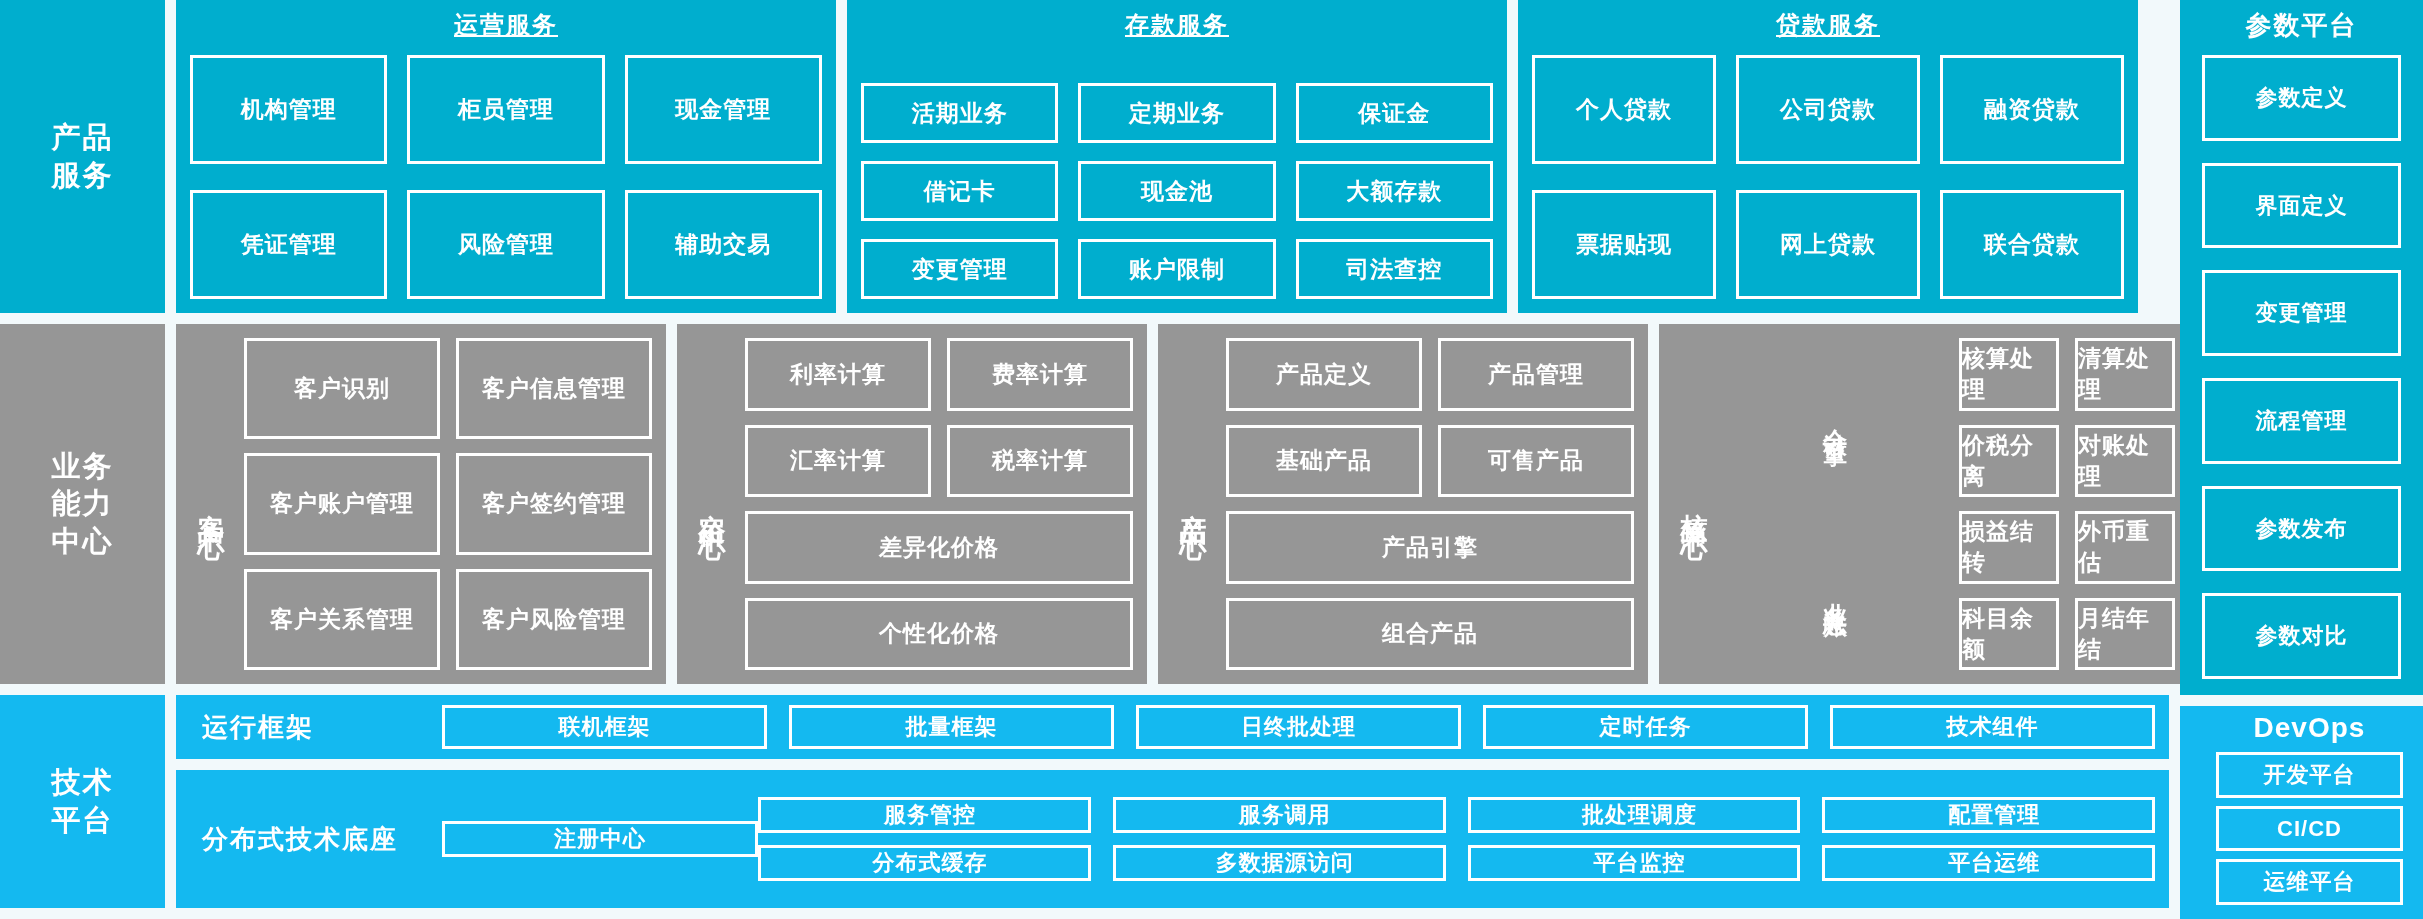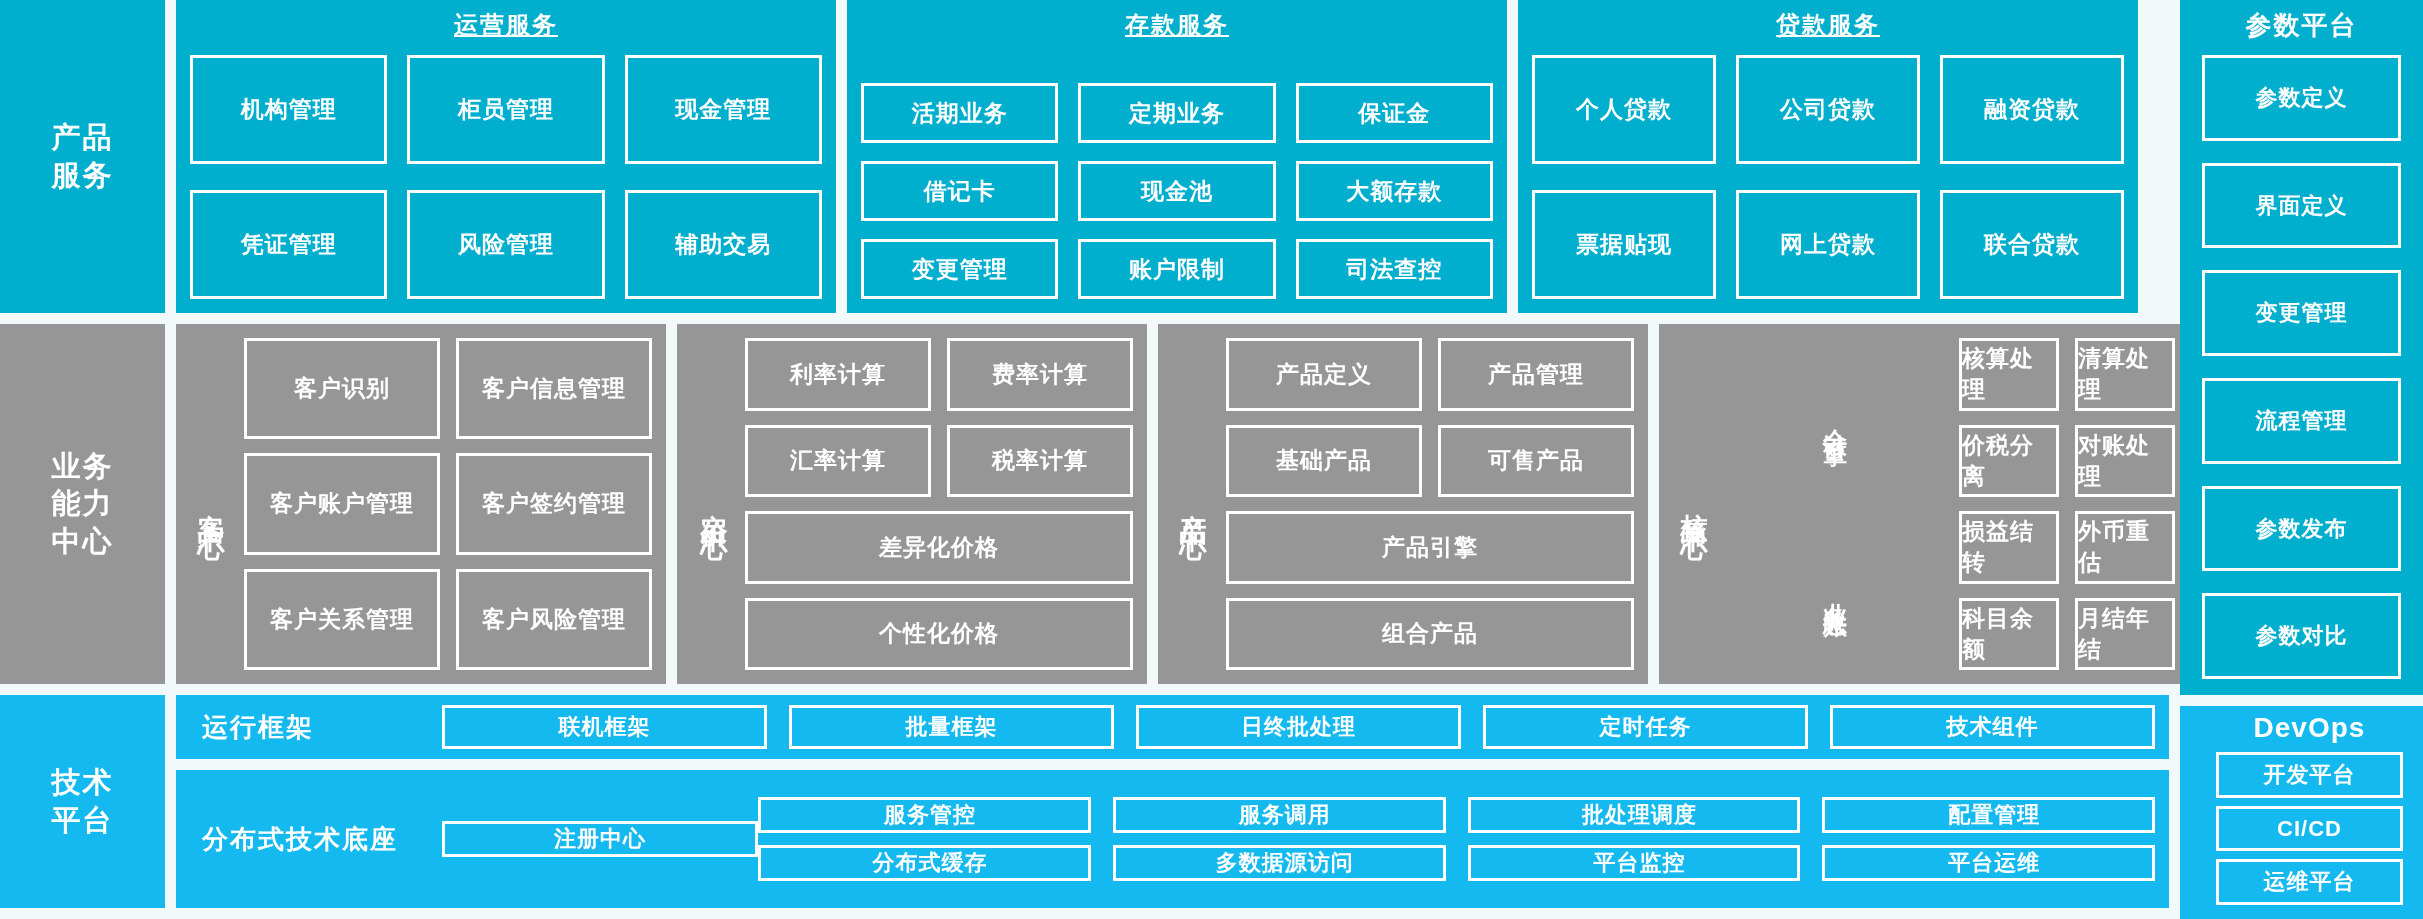--- a/index.html
+++ b/index.html
@@ -68,21 +68,21 @@
   }
   .gcells{display:flex;flex-direction:column;gap:14px;flex:1;}
   .grow{display:flex;gap:16px;flex:1;}
   .gcell{
     flex:1;border:3px solid #ffffff;
     display:flex;align-items:center;justify-content:center;
     font-size:23px;font-weight:bold;letter-spacing:1px;
     box-sizing:border-box;
   }
   .g-cust{flex:0 0 490px;}
-  .g-price{flex:0 0 470px;font-family:Liberation Mono, monospace;}
+  .g-price{flex:0 0 470px;}
   .g-prod{flex:0 0 490px;}
   .g-acct{flex:0 0 530px;}
   .acct-sub{display:flex;flex-direction:column;gap:14px;flex:1;}
   .acct-group{display:flex;gap:16px;flex:1;}
   .acct-vlab{
     writing-mode:vertical-rl;
     display:flex;align-items:center;justify-content:center;
     font-size:24px;font-weight:bold;letter-spacing:4px;flex:1;
   }
 

